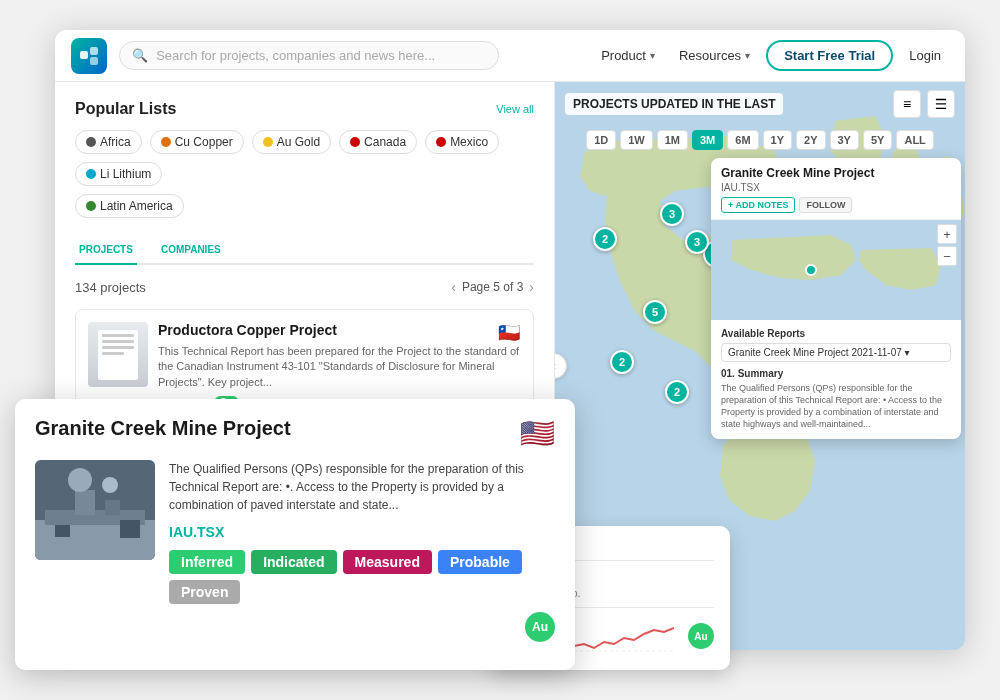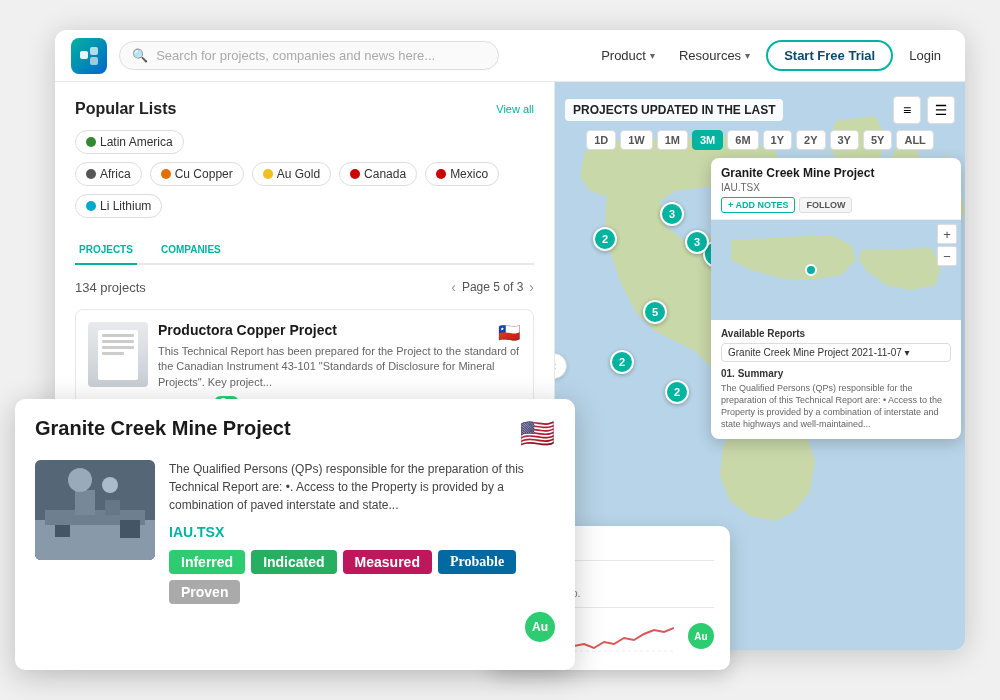--- a/index.html
+++ b/index.html
@@ -275,21 +275,21 @@
 
     
     .right-panel {
       flex: 1;
       position: relative;
       overflow: hidden;
       background: #b8d4e8;
     }
     .map-header {
       position: absolute;
-      top: 14px;
+      top: 8px;
       left: 10px;
       right: 10px;
       display: flex;
       align-items: center;
       justify-content: space-between;
       z-index: 10;
     }
     .map-title {
       font-size: 12px;
       font-weight: 700;
@@ -568,21 +568,21 @@
       padding: 4px 12px;
       border-radius: 4px;
       font-size: 14px;
       font-weight: 600;
       color: white;
       cursor: pointer;
     }
     .res-tag.inferred { background: #2ecc71; }
     .res-tag.indicated { background: #27ae60; }
     .res-tag.measured { background: #be185d; }
-    .res-tag.probable { background: #0369a1; font-family: Liberation Serif, serif; }
+    .res-tag.probable { background: #3b82f6; }
     .res-tag.proven { background: #aaa; }
     .au-badge {
       width: 30px;
       height: 30px;
       border-radius: 50%;
       background: #2ecc71;
       color: white;
       font-size: 12px;
       font-weight: 700;
       display: flex;
@@ -695,26 +695,20 @@
 
   <div class="content-area">
 
     <div class="left-panel">
       <div class="popular-lists-header">
         <span class="popular-lists-title">Popular Lists</span>
         <span class="view-all">View all</span>
       </div>
       <div class="tags-row">
         <div class="tag">
-          <span class="tag-dot latam"></span>
-          Latin America
-        </div>
-      </div>
-      <div class="tags-row">
-        <div class="tag">
           <span class="tag-dot africa"></span>
           Africa
         </div>
         <div class="tag">
           <span class="tag-dot copper"></span>
           Cu Copper
         </div>
         <div class="tag">
           <span class="tag-dot gold"></span>
           Au Gold
@@ -723,20 +717,26 @@
           <span class="tag-dot canada"></span>
           Canada
         </div>
         <div class="tag">
           <span class="tag-dot mexico"></span>
           Mexico
         </div>
         <div class="tag">
           <span class="tag-dot lithium"></span>
           Li Lithium
+        </div>
+      </div>
+      <div class="tags-row">
+        <div class="tag">
+          <span class="tag-dot latam"></span>
+          Latin America
         </div>
       </div>
 
       <div class="tabs-row">
         <div class="tab active">PROJECTS</div>
         <div class="tab" style="color:#00b4a0; border-bottom: 2px solid transparent; margin-bottom:-2px;">COMPANIES</div>
       </div>
 
       <div class="results-info">
         <span class="results-count">134 projects</span>

